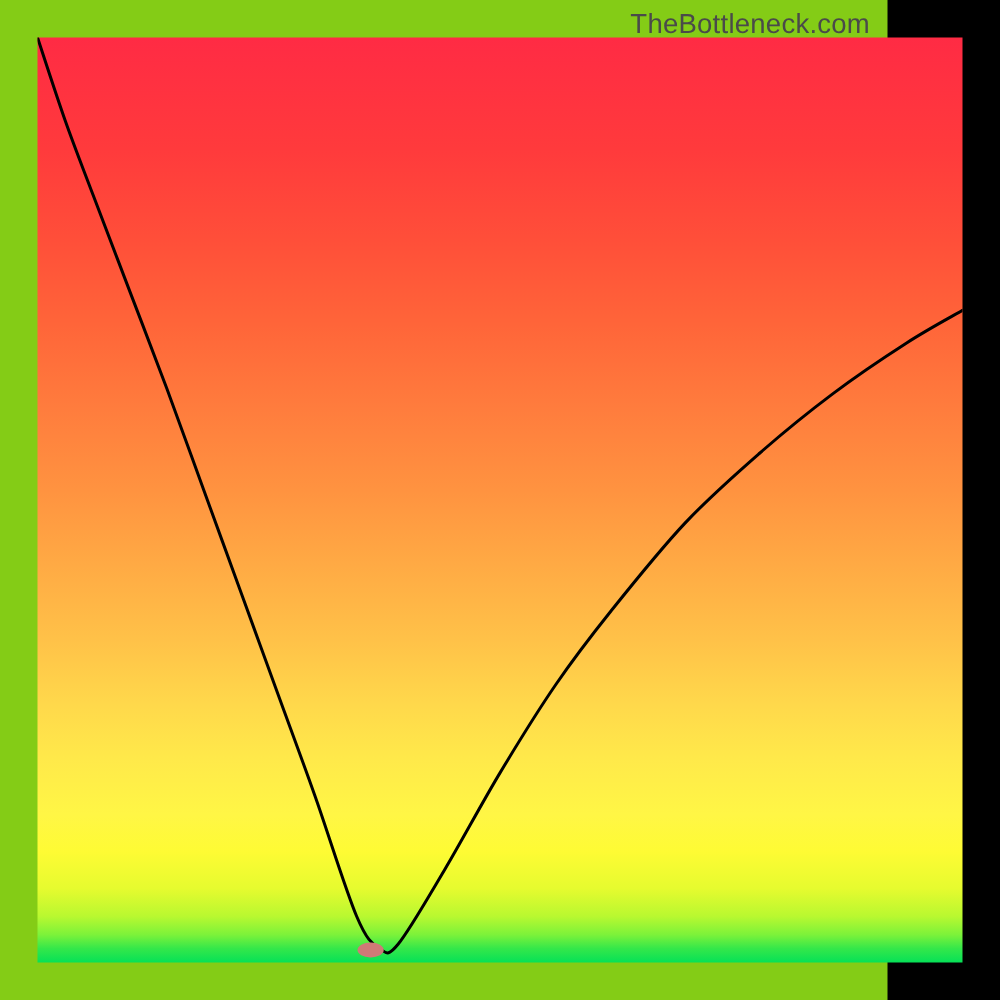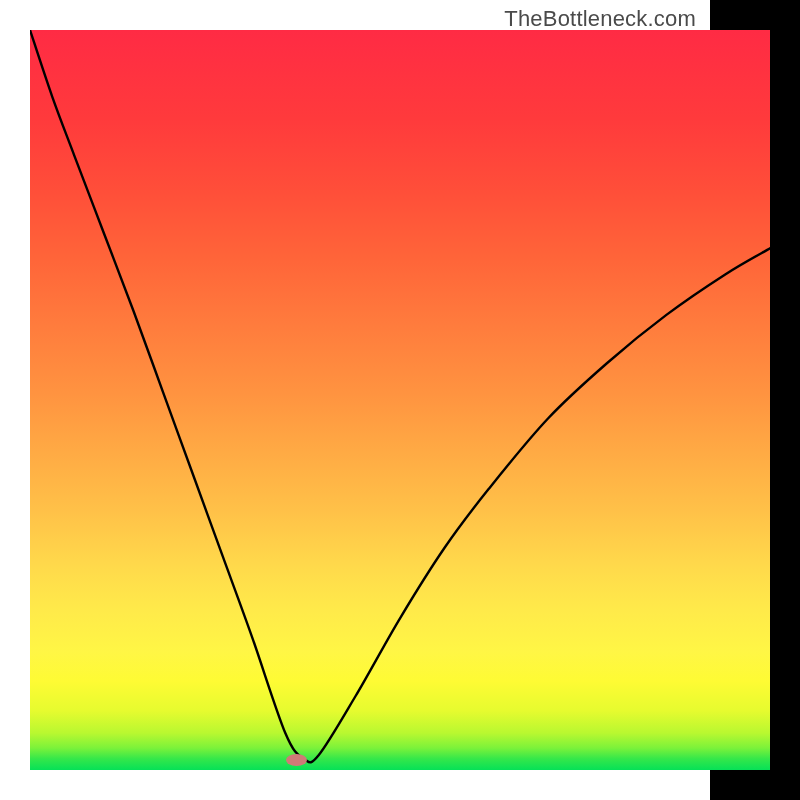--- a/index.html
+++ b/index.html
@@ -8,21 +8,21 @@
     width: 800px;
     height: 800px;
     background: #000;
     font-family: Arial, Helvetica, sans-serif;
     overflow: hidden;
   }
   .frame {
     position: relative;
     width: 710px;
     height: 800px;
-    background: #ffffff;
+    background: #84cc16;
   }
   .watermark {
     position: absolute;
     top: 6px;
     right: 14px;
     color: #4a4a4a;
     font-size: 22px;
     font-weight: 400;
     letter-spacing: 0.2px;
     z-index: 50;

